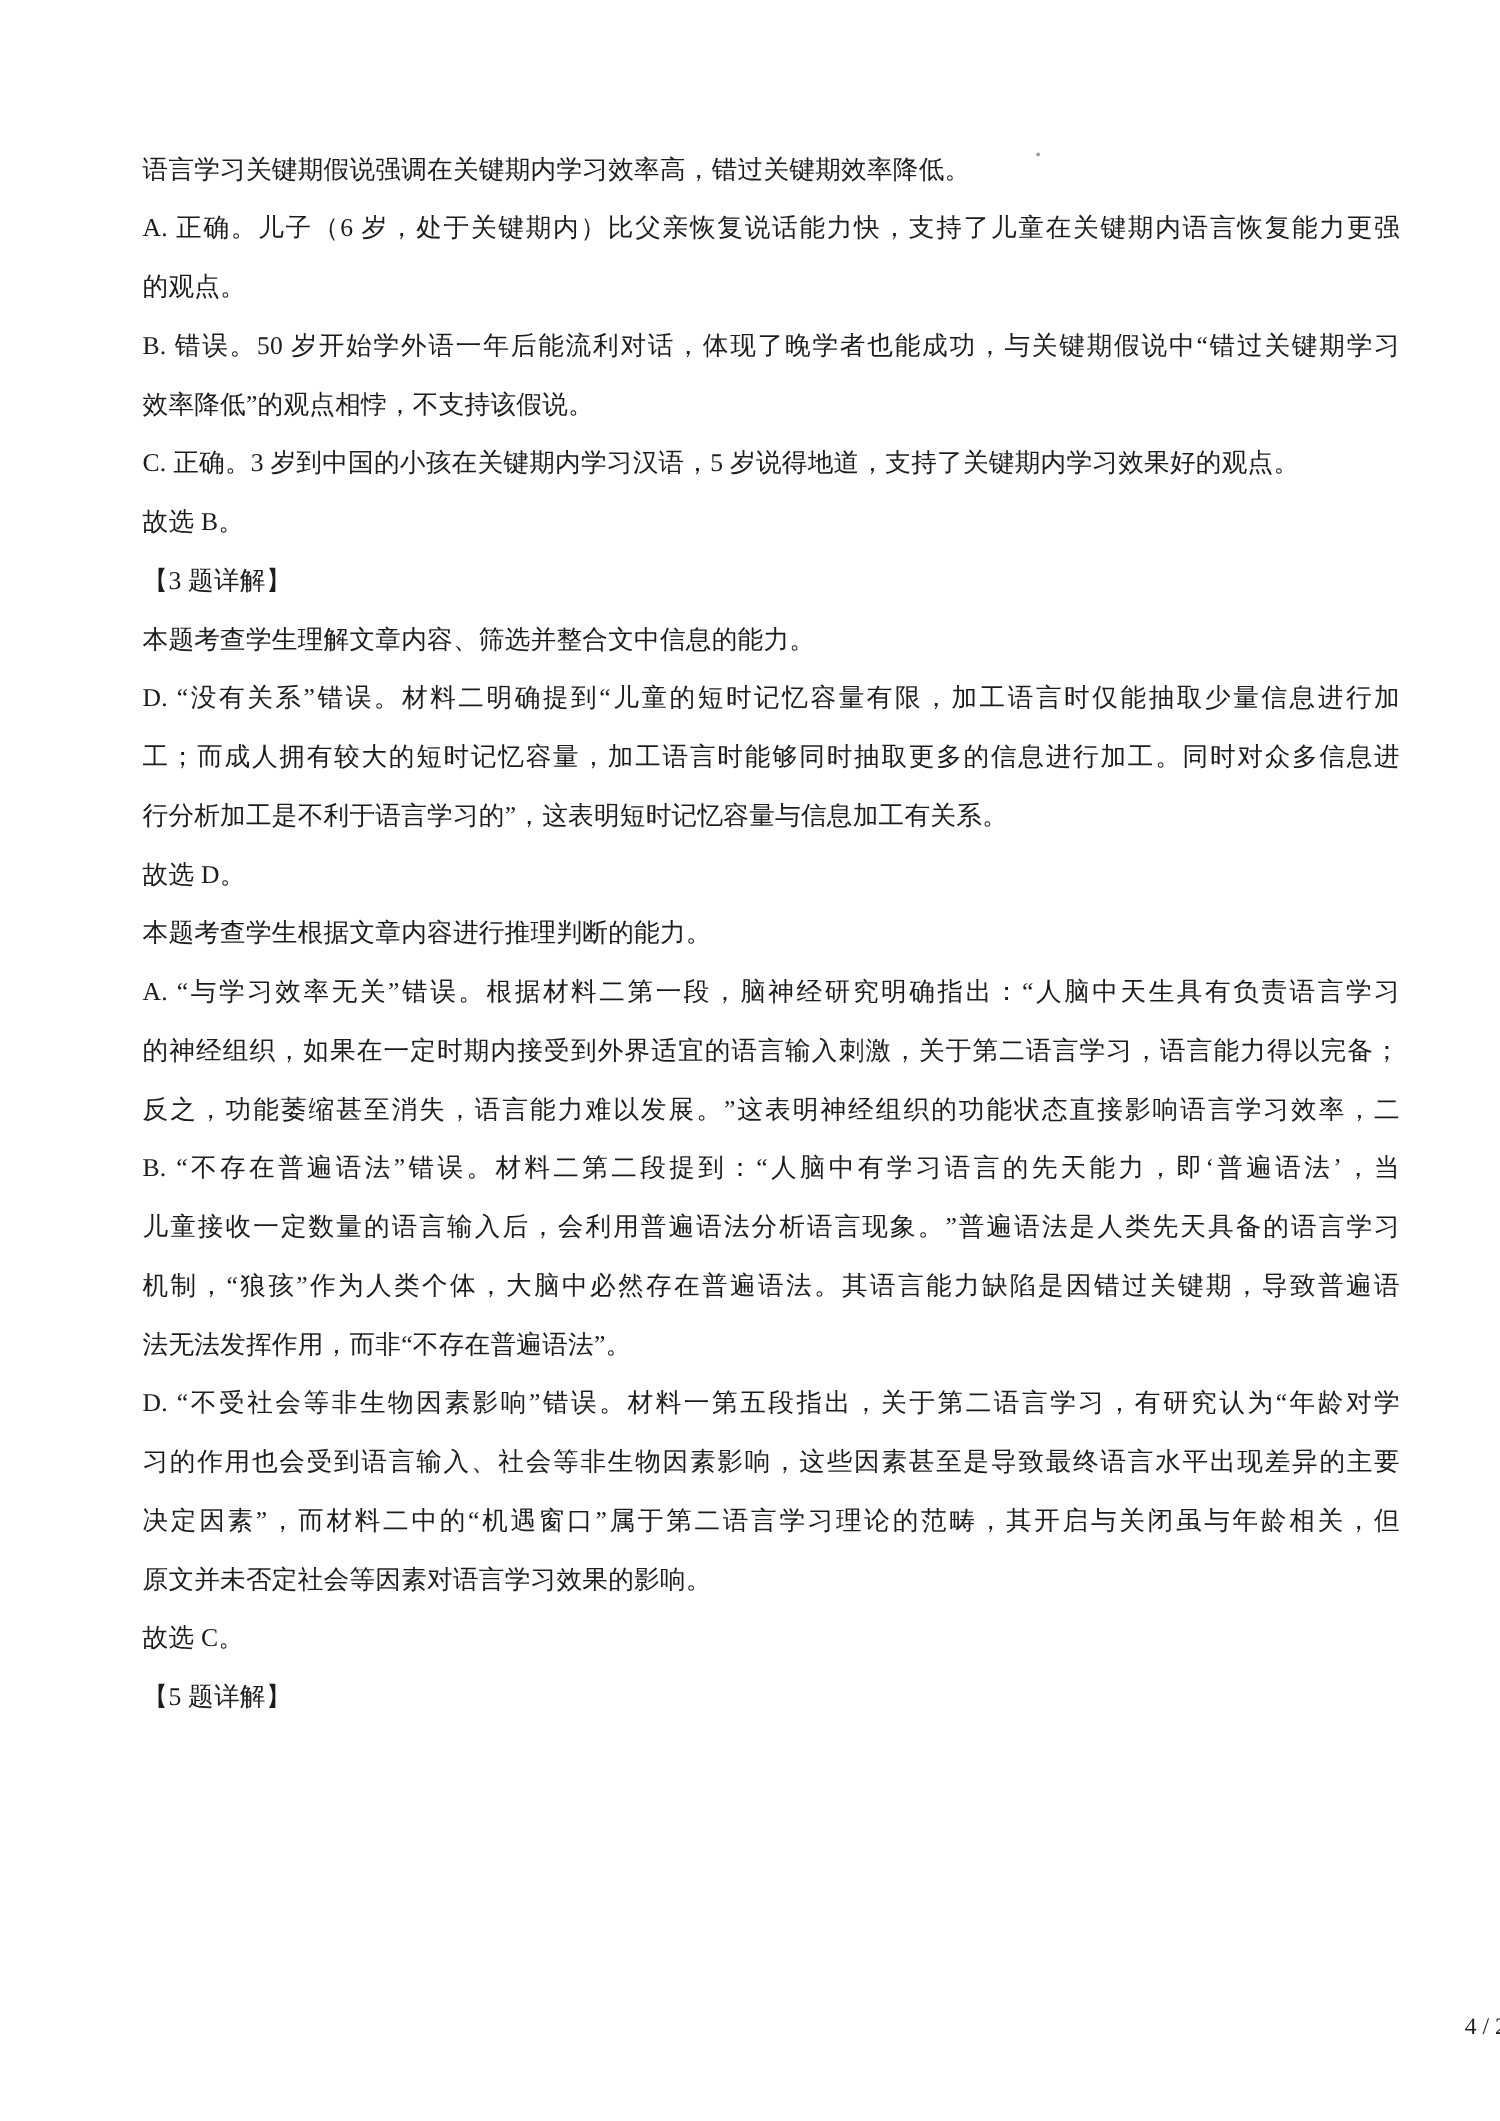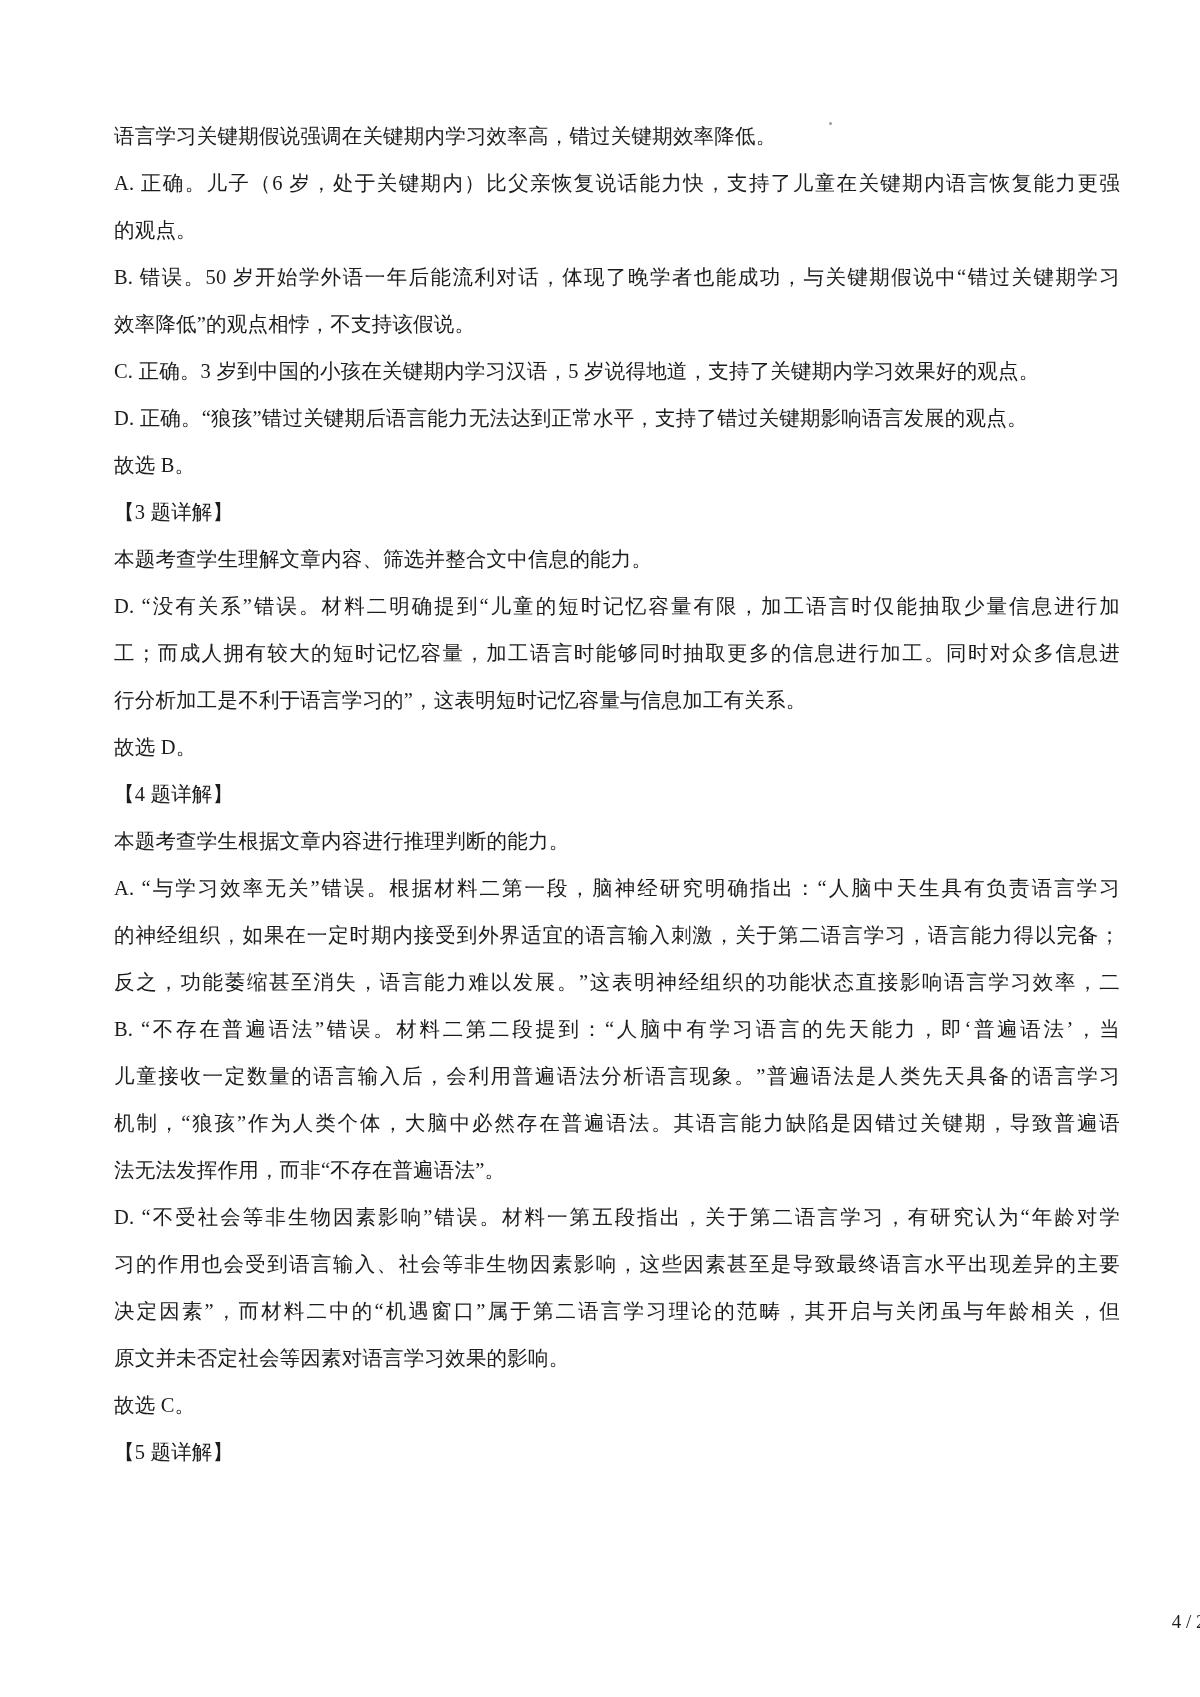--- a/index.html
+++ b/index.html
@@ -58,29 +58,27 @@
 <body>
 
 <div class="page">
   <div class="doc-body">
       <div class="line">语言学习关键期假说强调在关键期内学习效率高，错过关键期效率降低。</div>
       <div class="line justify">A. 正确。儿子（6 岁，处于关键期内）比父亲恢复说话能力快，支持了儿童在关键期内语言恢复能力更强</div>
       <div class="line">的观点。</div>
       <div class="line justify">B. 错误。50 岁开始学外语一年后能流利对话，体现了晚学者也能成功，与关键期假说中“错过关键期学习</div>
       <div class="line">效率降低”的观点相悖，不支持该假说。</div>
       <div class="line">C. 正确。3 岁到中国的小孩在关键期内学习汉语，5 岁说得地道，支持了关键期内学习效果好的观点。</div>
-      <div class="line">D. 正确。“狼孩”错过关键期后语言能力无法达到正常水平，支持了错过关键期影响语言发展的观点。</div>
       <div class="line">故选 B。</div>
       <div class="line">【3 题详解】</div>
       <div class="line">本题考查学生理解文章内容、筛选并整合文中信息的能力。</div>
       <div class="line justify">D. “没有关系”错误。材料二明确提到“儿童的短时记忆容量有限，加工语言时仅能抽取少量信息进行加</div>
       <div class="line justify">工；而成人拥有较大的短时记忆容量，加工语言时能够同时抽取更多的信息进行加工。同时对众多信息进</div>
       <div class="line">行分析加工是不利于语言学习的”，这表明短时记忆容量与信息加工有关系。</div>
       <div class="line">故选 D。</div>
-      <div class="line">【4 题详解】</div>
       <div class="line">本题考查学生根据文章内容进行推理判断的能力。</div>
       <div class="line justify">A. “与学习效率无关”错误。根据材料二第一段，脑神经研究明确指出：“人脑中天生具有负责语言学习</div>
       <div class="line justify">的神经组织，如果在一定时期内接受到外界适宜的语言输入刺激，关于第二语言学习，语言能力得以完备；</div>
       <div class="line justify">反之，功能萎缩甚至消失，语言能力难以发展。”这表明神经组织的功能状态直接影响语言学习效率，二</div>
       <div class="line justify">B. “不存在普遍语法”错误。材料二第二段提到：“人脑中有学习语言的先天能力，即‘普遍语法’，当</div>
       <div class="line justify">儿童接收一定数量的语言输入后，会利用普遍语法分析语言现象。”普遍语法是人类先天具备的语言学习</div>
       <div class="line justify">机制，“狼孩”作为人类个体，大脑中必然存在普遍语法。其语言能力缺陷是因错过关键期，导致普遍语</div>
       <div class="line">法无法发挥作用，而非“不存在普遍语法”。</div>
       <div class="line justify">D. “不受社会等非生物因素影响”错误。材料一第五段指出，关于第二语言学习，有研究认为“年龄对学</div>
       <div class="line justify">习的作用也会受到语言输入、社会等非生物因素影响，这些因素甚至是导致最终语言水平出现差异的主要</div>

